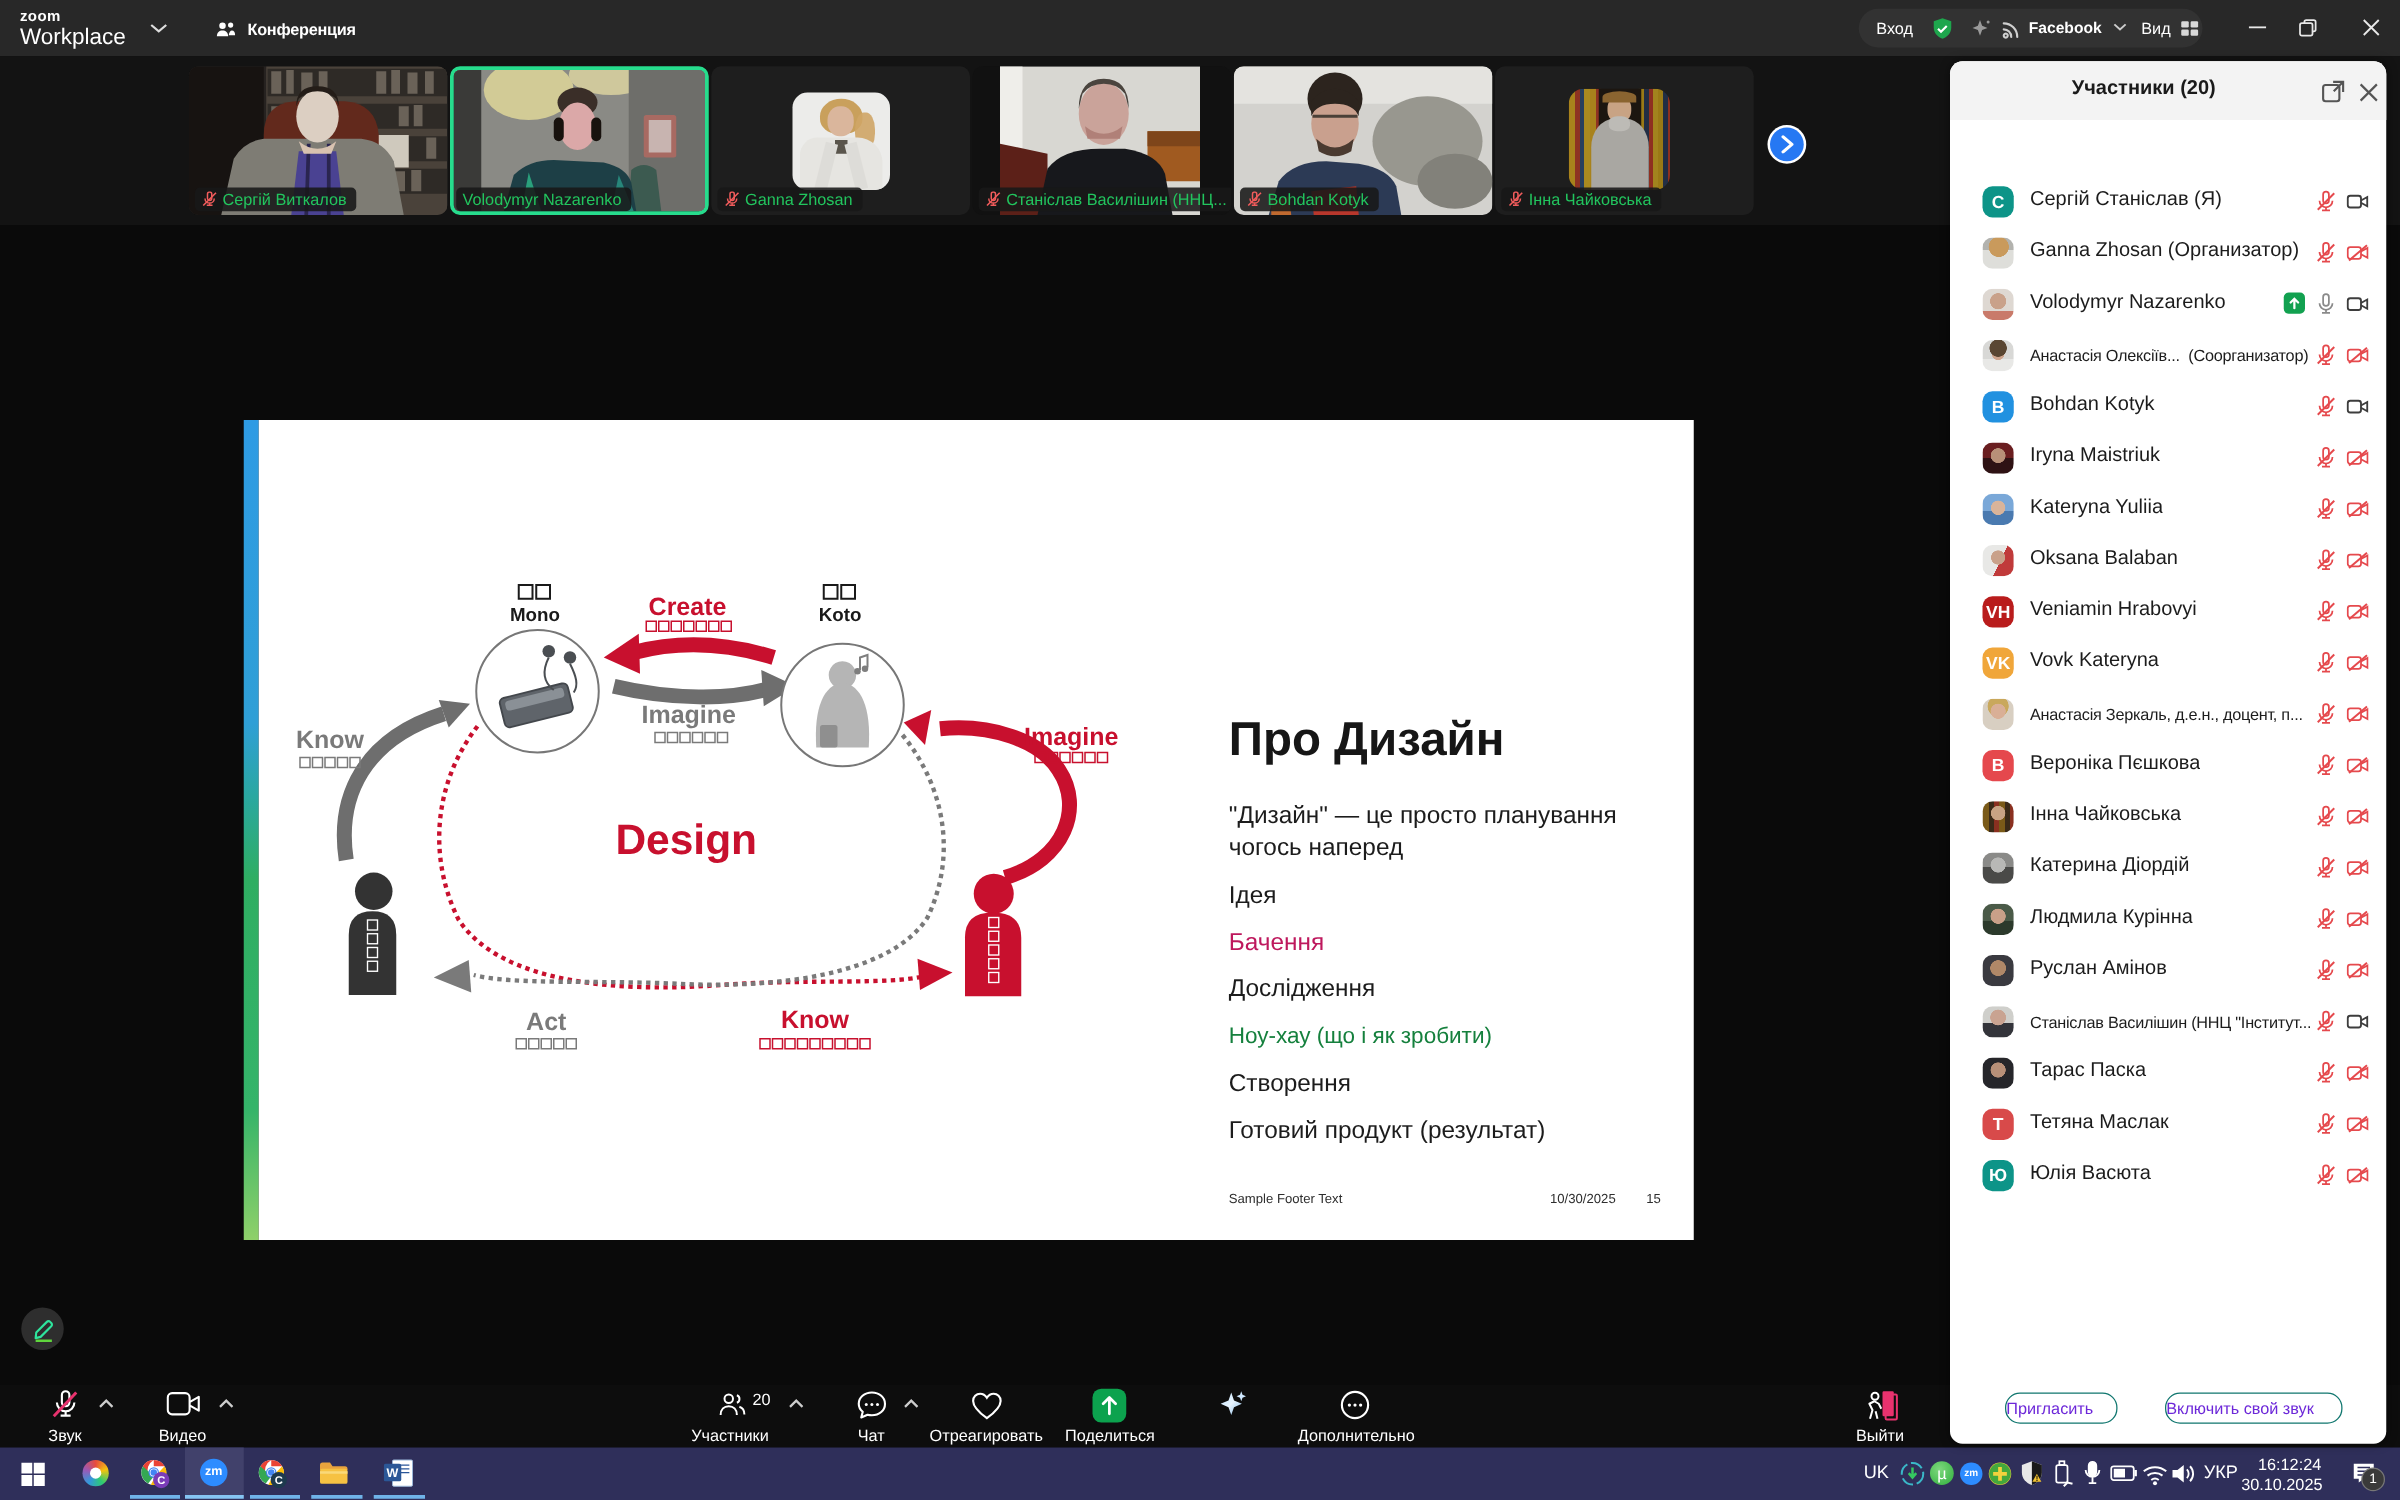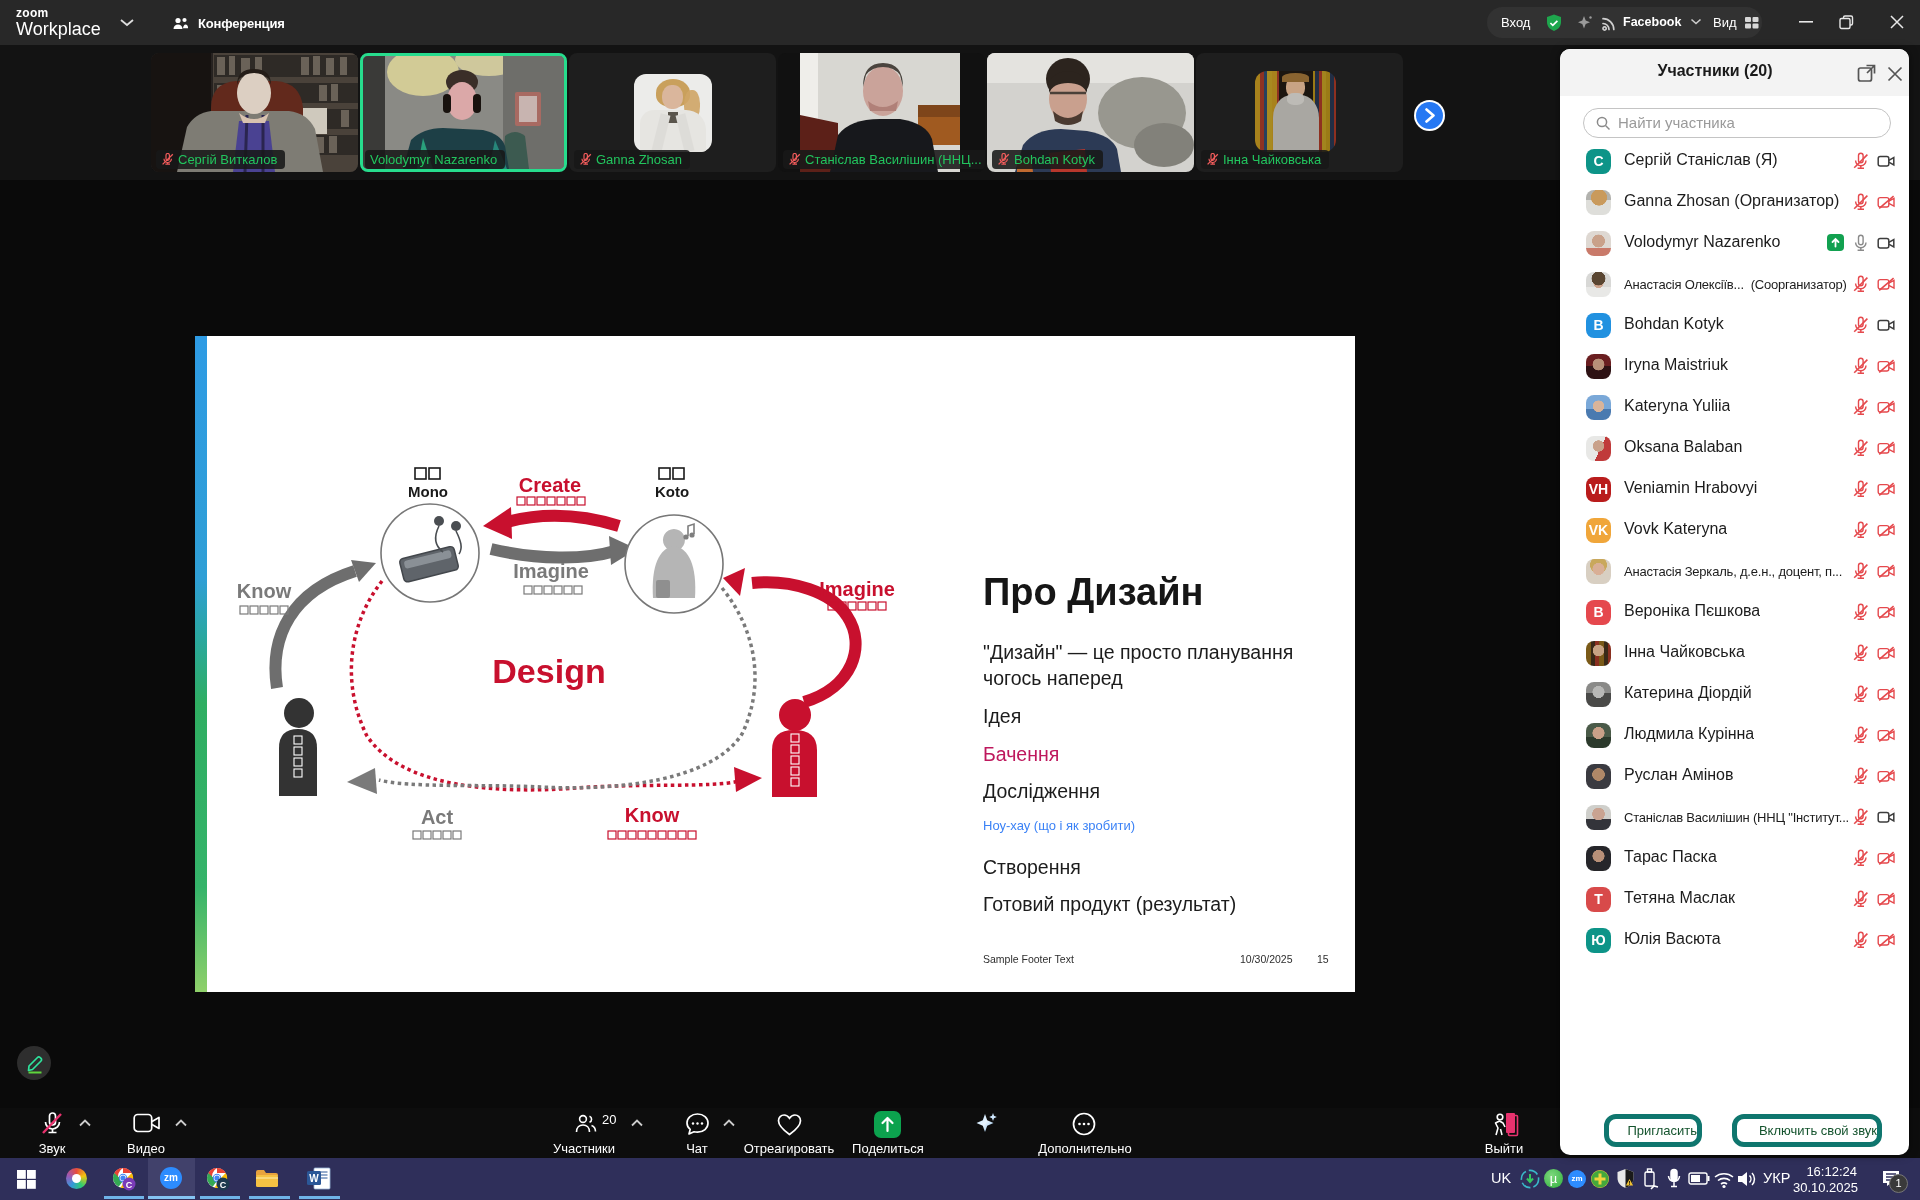--- a/index.html
+++ b/index.html
@@ -14,21 +14,21 @@
 #slide{left:207px;top:336px;width:1148px;height:656px;background:#ffffff;color:#161616;}
 #toolbar{left:0;top:1108px;width:1920px;height:50px;background:#0d0d0d;}
 .titem{position:absolute;text-align:center;color:#fff;font-size:13px;}
 #taskbar{left:0;top:1158px;width:1920px;height:42px;background:#2f2f5a;}
 #panel{left:1560px;top:49px;width:349px;height:1106px;background:#fff;border-radius:10px;box-shadow:0 0 8px rgba(0,0,0,.5);}
 #phead{left:0;top:0;width:349px;height:47px;background:#f3f3f3;border-radius:10px 10px 0 0;}
 .prow{position:absolute;left:0;width:349px;height:41px;}
 .pav{position:absolute;left:26px;top:8px;width:25px;height:25px;border-radius:8px;color:#fff;font-weight:bold;font-size:14px;text-align:center;line-height:25px;}
 .pname{position:absolute;left:64px;top:10px;font-size:16px;color:#1c1c1c;white-space:nowrap;max-width:222px;overflow:hidden;}
 .pics{position:absolute;right:14px;top:11px;display:flex;gap:7px;align-items:center;}
-.btn{position:absolute;height:23px;border:5px solid #0f766e;border-radius:12px;background:#fff;font-size:13px;color:#14532d;text-align:right;line-height:23px;}
+.btn{position:absolute;height:23px;border:1px solid #0f766e;border-radius:12px;background:#fff;font-size:13px;color:#6d28d9;text-align:left;line-height:23px;}
 </style></head>
 <body>
 <svg width="0" height="0" style="position:absolute">
     <defs>
 <g id="micoff">
         <path d="M7.5 3.6a2.3 2.3 0 0 1 4.6 0v4.8a2.3 2.3 0 0 1-4.6 0z" fill="none" stroke="#e5494d" stroke-width="1.4"></path>
         <path d="M4.6 8.6a5.2 5.2 0 0 0 10.4 0" fill="none" stroke="#e5494d" stroke-width="1.4"></path>
         <path d="M9.8 13.8v2.2M6.6 16.2h6.4" stroke="#e5494d" stroke-width="1.4"></path>
         <path d="M3.2 15.8 16.4 2.6" stroke="#e5494d" stroke-width="1.6"></path>
       </g>
@@ -339,21 +339,21 @@
         <rect x="584" y="420" width="8" height="8" fill="none" stroke="#fff" stroke-width="1.1"></rect>
         <rect x="584" y="431" width="8" height="8" fill="none" stroke="#fff" stroke-width="1.1"></rect>
         <rect x="584" y="442" width="8" height="8" fill="none" stroke="#fff" stroke-width="1.1"></rect>
   </g>
  </svg>
  <div class="a" style="left:776px;top:235px;font-size:38px;color:#161616;font-weight:bold;">Про Дизайн</div>
  <div class="a" style="left:776px;top:303px;font-size:19.5px;line-height:26px;color:#1c1c1c;">"Дизайн" — це просто планування<br>чогось наперед</div>
  <div class="a" style="left:776px;top:369px;font-size:19.5px;color:#1c1c1c;">Ідея</div>
  <div class="a" style="left:776px;top:407px;font-size:19.5px;color:#be185d;">Бачення</div>
  <div class="a" style="left:776px;top:444px;font-size:19.5px;color:#1c1c1c;">Дослідження</div>
- <div class="a" style="left:776px;top:482px;font-size:13px;color:#3b82f6;">Ноу-хау (що і як зробити)</div>
+ <div class="a" style="left:776px;top:482px;font-size:18px;color:#15803d;">Ноу-хау (що і як зробити)</div>
  <div class="a" style="left:776px;top:520px;font-size:19.5px;color:#1c1c1c;">Створення</div>
  <div class="a" style="left:776px;top:557px;font-size:19.5px;color:#1c1c1c;">Готовий продукт (результат)</div>
  <div class="a" style="left:776px;top:617px;font-size:10.5px;color:#2e2e2e;">Sample Footer Text</div>
  <div class="a" style="left:1033px;top:617px;font-size:10.5px;color:#2e2e2e;">10/30/2025</div>
  <div class="a" style="left:1110px;top:617px;font-size:10.5px;color:#2e2e2e;">15</div>
 </div>
 <div class="a" id="toolbar">
  <div class="titem" style="left:30px;top:33px;width:44px;">Звук</div>
  <svg class="a" style="left:39px;top:3px" width="26" height="26">
       <path d="M10.5 5a3 3 0 0 1 6 0v6a3 3 0 0 1-6 0z" fill="none" stroke="#fff" stroke-width="1.7"></path>
@@ -540,27 +540,20 @@
 <div class="a" id="phead">
       <div class="a" style="left:0;top:13px;width:310px;text-align:center;font-size:16px;font-weight:bold;color:#1a1a1a;">Участники (20)</div>
       <svg class="a" style="left:297px;top:15px" width="19" height="19">
         <rect x="1.5" y="4" width="13" height="13" rx="2" fill="none" stroke="#555" stroke-width="1.7"></rect>
         <path d="M9.5 1.5h8v8M17 2 10 9" stroke="#555" stroke-width="1.7" fill="none"></path>
       </svg>
       <svg class="a" style="left:327px;top:17px" width="16" height="16">
         <path d="M1.5 1.5l13 13M14.5 1.5l-13 13" stroke="#555" stroke-width="1.7"></path>
       </svg>
     </div>
-<div class="a" style="left:23px;top:59px;width:306px;height:28px;border:1px solid #c4c4c4;border-radius:15px;background:#fff;">
-      <svg class="a" style="left:12px;top:7px" width="15" height="15">
-        <circle cx="6" cy="6" r="4.6" fill="none" stroke="#8a8a8a" stroke-width="1.5"></circle>
-        <path d="M9.5 9.5l4 4" stroke="#8a8a8a" stroke-width="1.5"></path>
-      </svg>
-      <div class="a" style="left:34px;top:5px;font-size:15px;color:#9a9a9a;">Найти участника</div>
-    </div>
 <div class="prow" style="top:91.5px">
       <span class="pav" style="background:#0d9488">C</span>
       <span class="pname">Сергій Станіслав (Я)</span>
       <span class="pics">
         <svg width="19" height="18">
           <use href="#micoff"></use>
         </svg>
         <svg width="18" height="18">
           <use href="#camon"></use>
         </svg>

